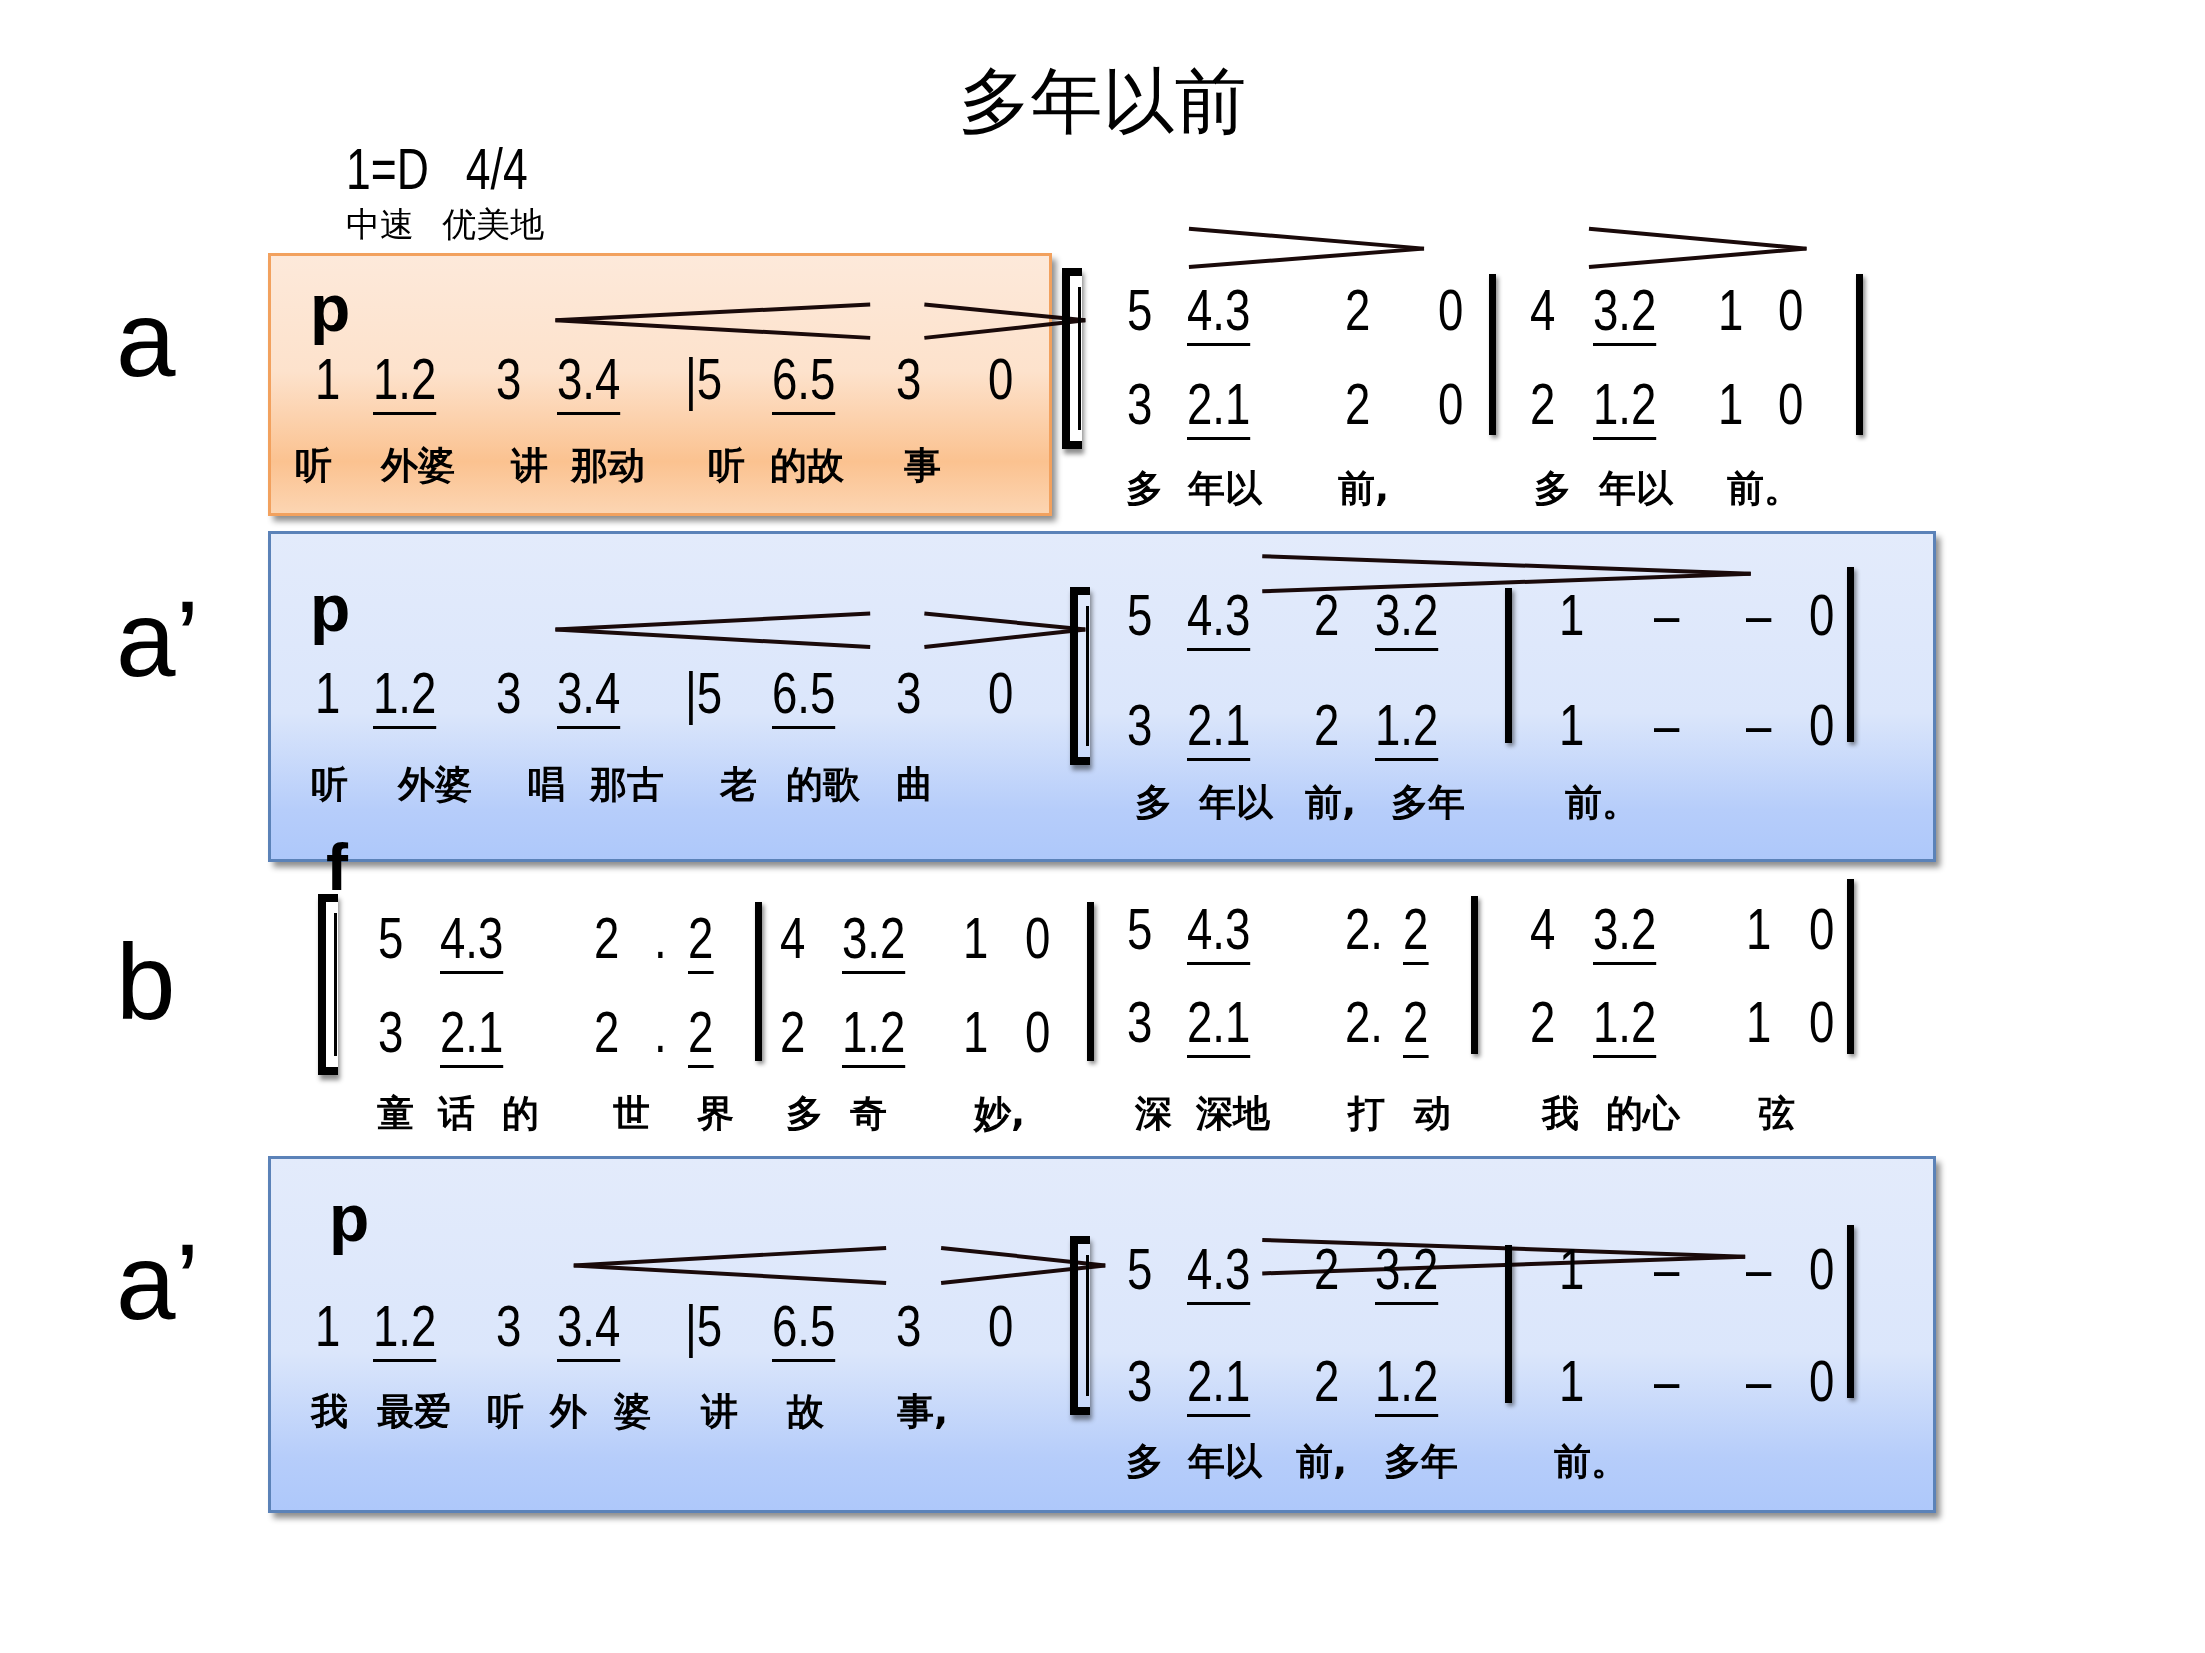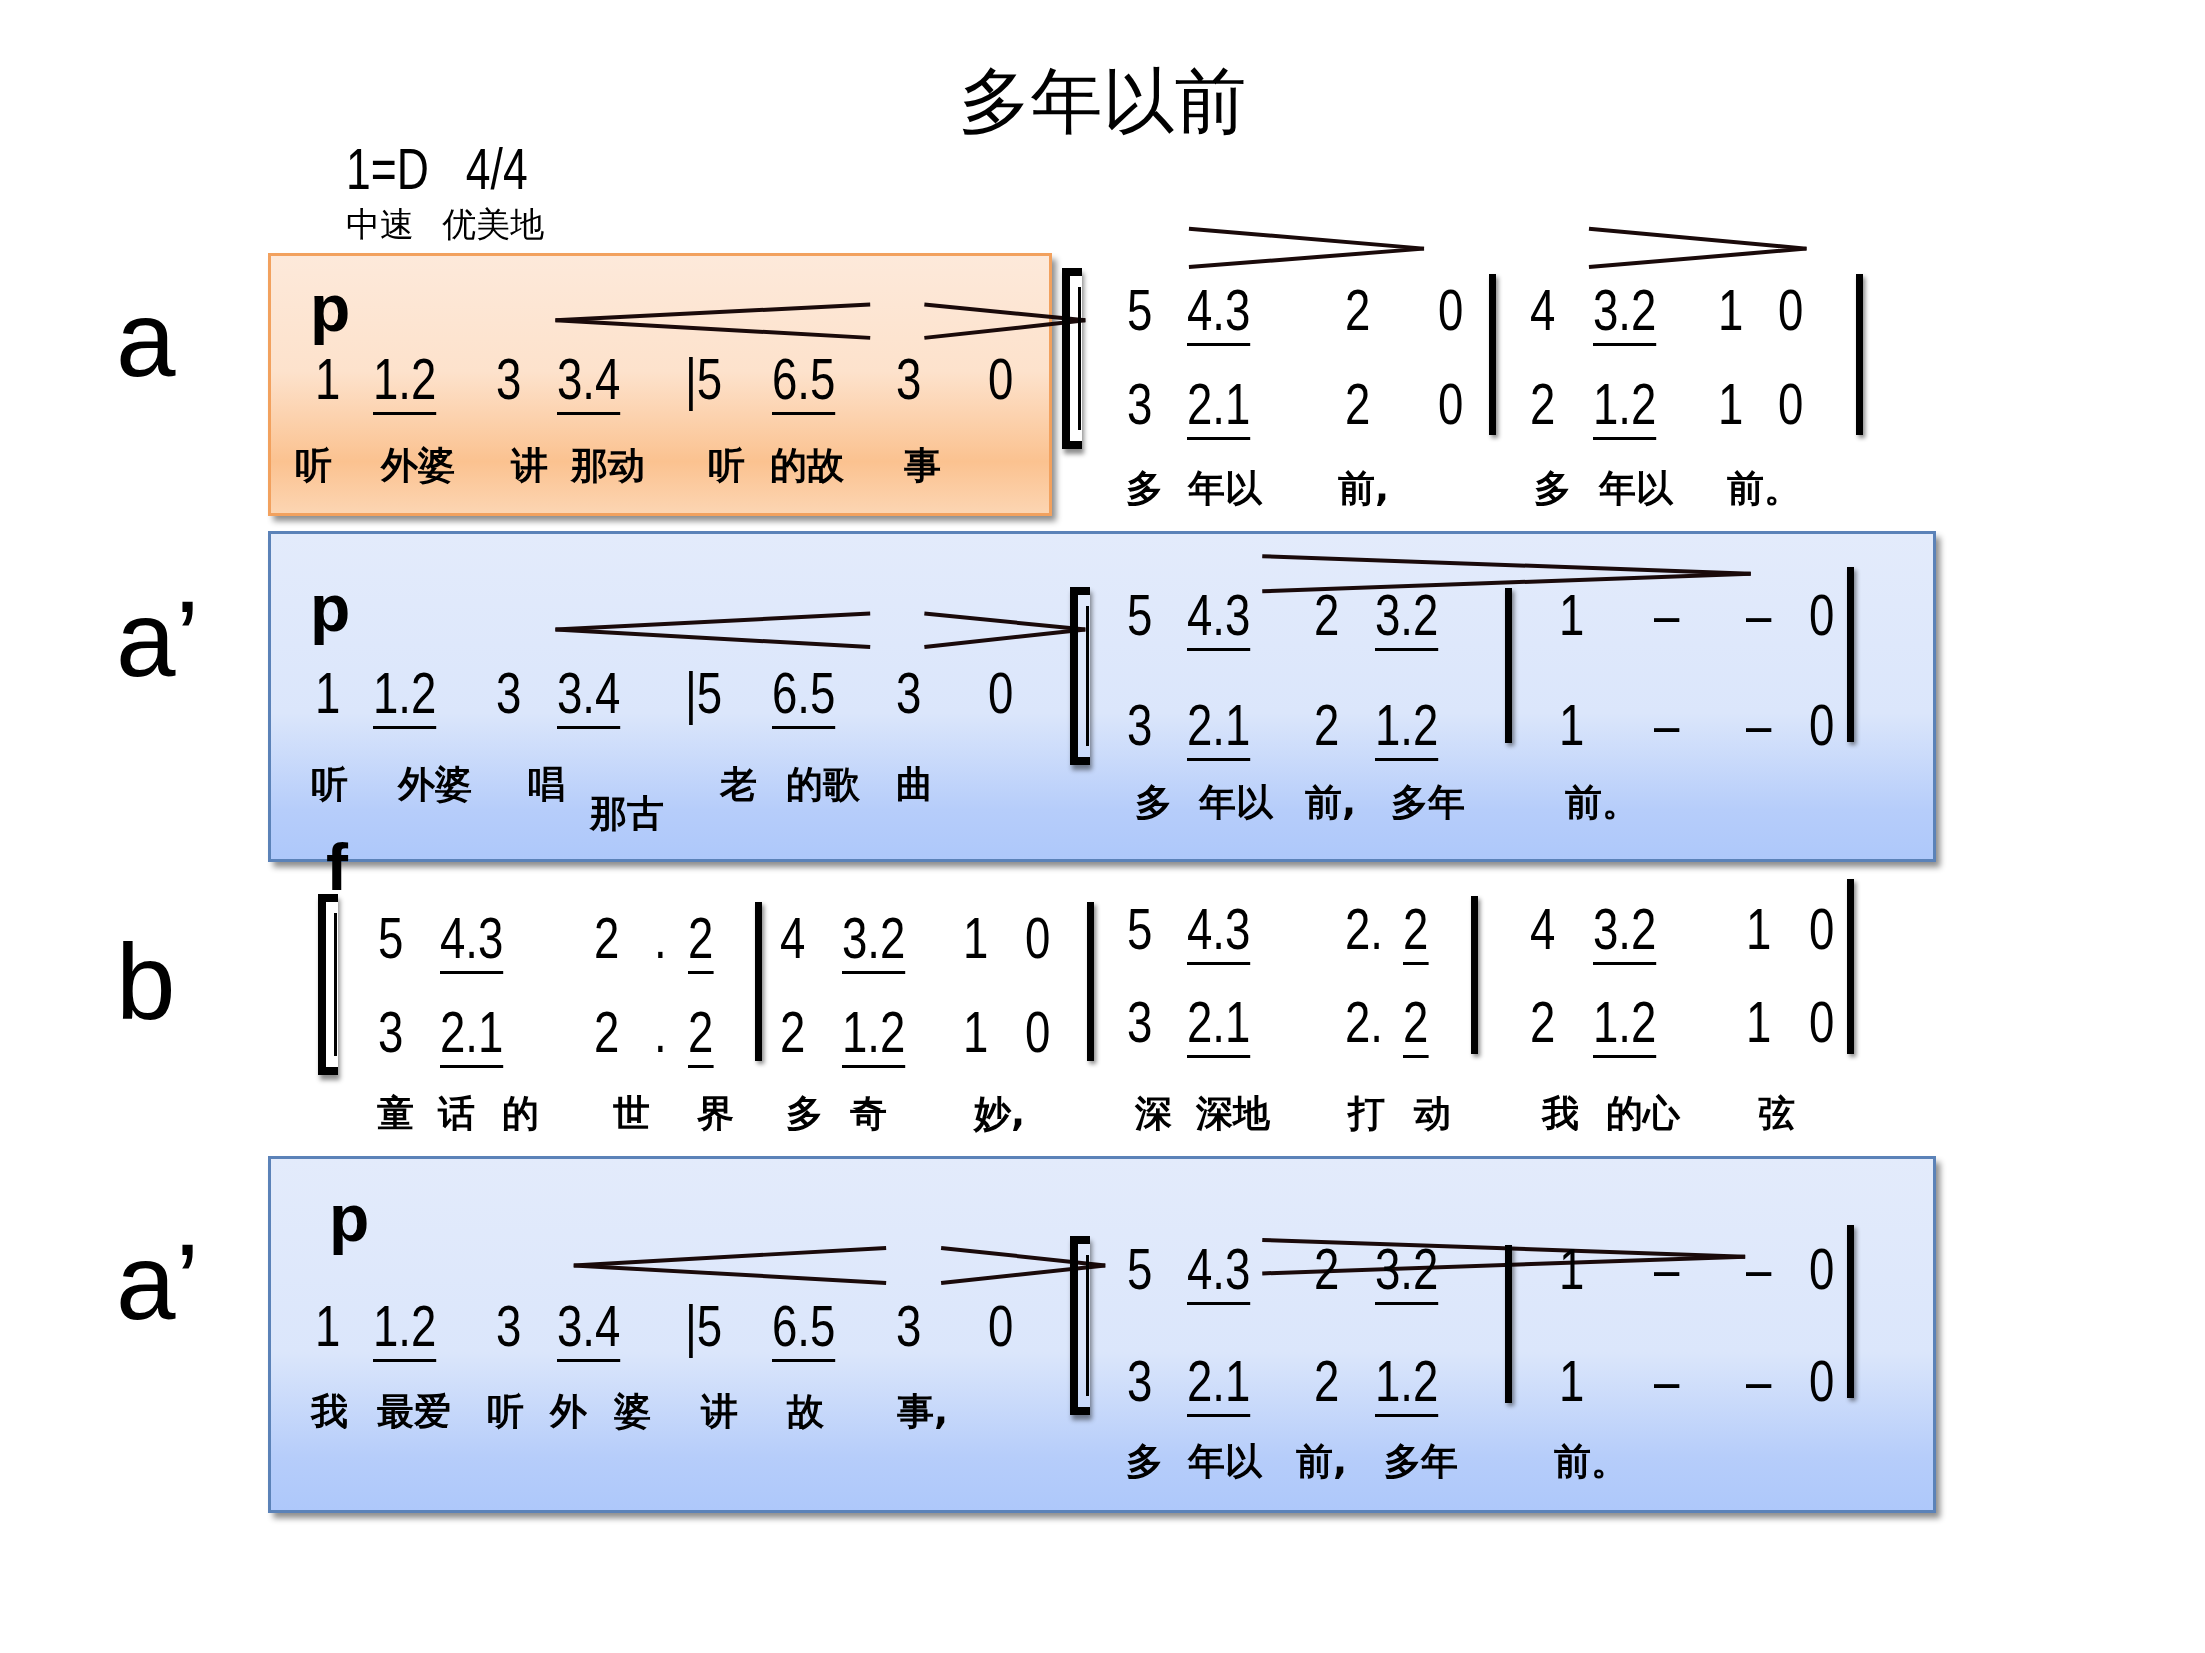--- a/index.html
+++ b/index.html
@@ -116,21 +116,21 @@
   <span class="n ul" style="left:557px;top:663px">3.4</span>
   <span class="n" style="left:685px;top:663px">|5</span>
   <span class="n ul" style="left:772px;top:663px">6.5</span>
   <span class="n" style="left:896px;top:663px">3</span>
   <span class="n" style="left:988px;top:663px">0</span>
 </div>
 <div>
   <span class="ly" style="left:311px;top:763px">听</span>
   <span class="ly" style="left:398px;top:763px">外婆</span>
   <span class="ly" style="left:528px;top:763px">唱</span>
-  <span class="ly" style="left:590px;top:792px">那古</span>
+  <span class="ly" style="left:590px;top:763px">那古</span>
   <span class="ly" style="left:720px;top:763px">老</span>
   <span class="ly" style="left:786px;top:763px">的歌</span>
   <span class="ly" style="left:896px;top:763px">曲</span>
 </div>
 <svg class="hp" style="left:0;top:0" width="0.8" height="0.8" viewBox="0 0 1 1">
   <line x1="1584" y1="698" x2="2197" y2="720"></line>
     <line x1="1584" y1="742" x2="2197" y2="720"></line>
 </svg>
 <div class="bracket" style="left:1070px;top:587px;height:178px"></div>
 <div>

